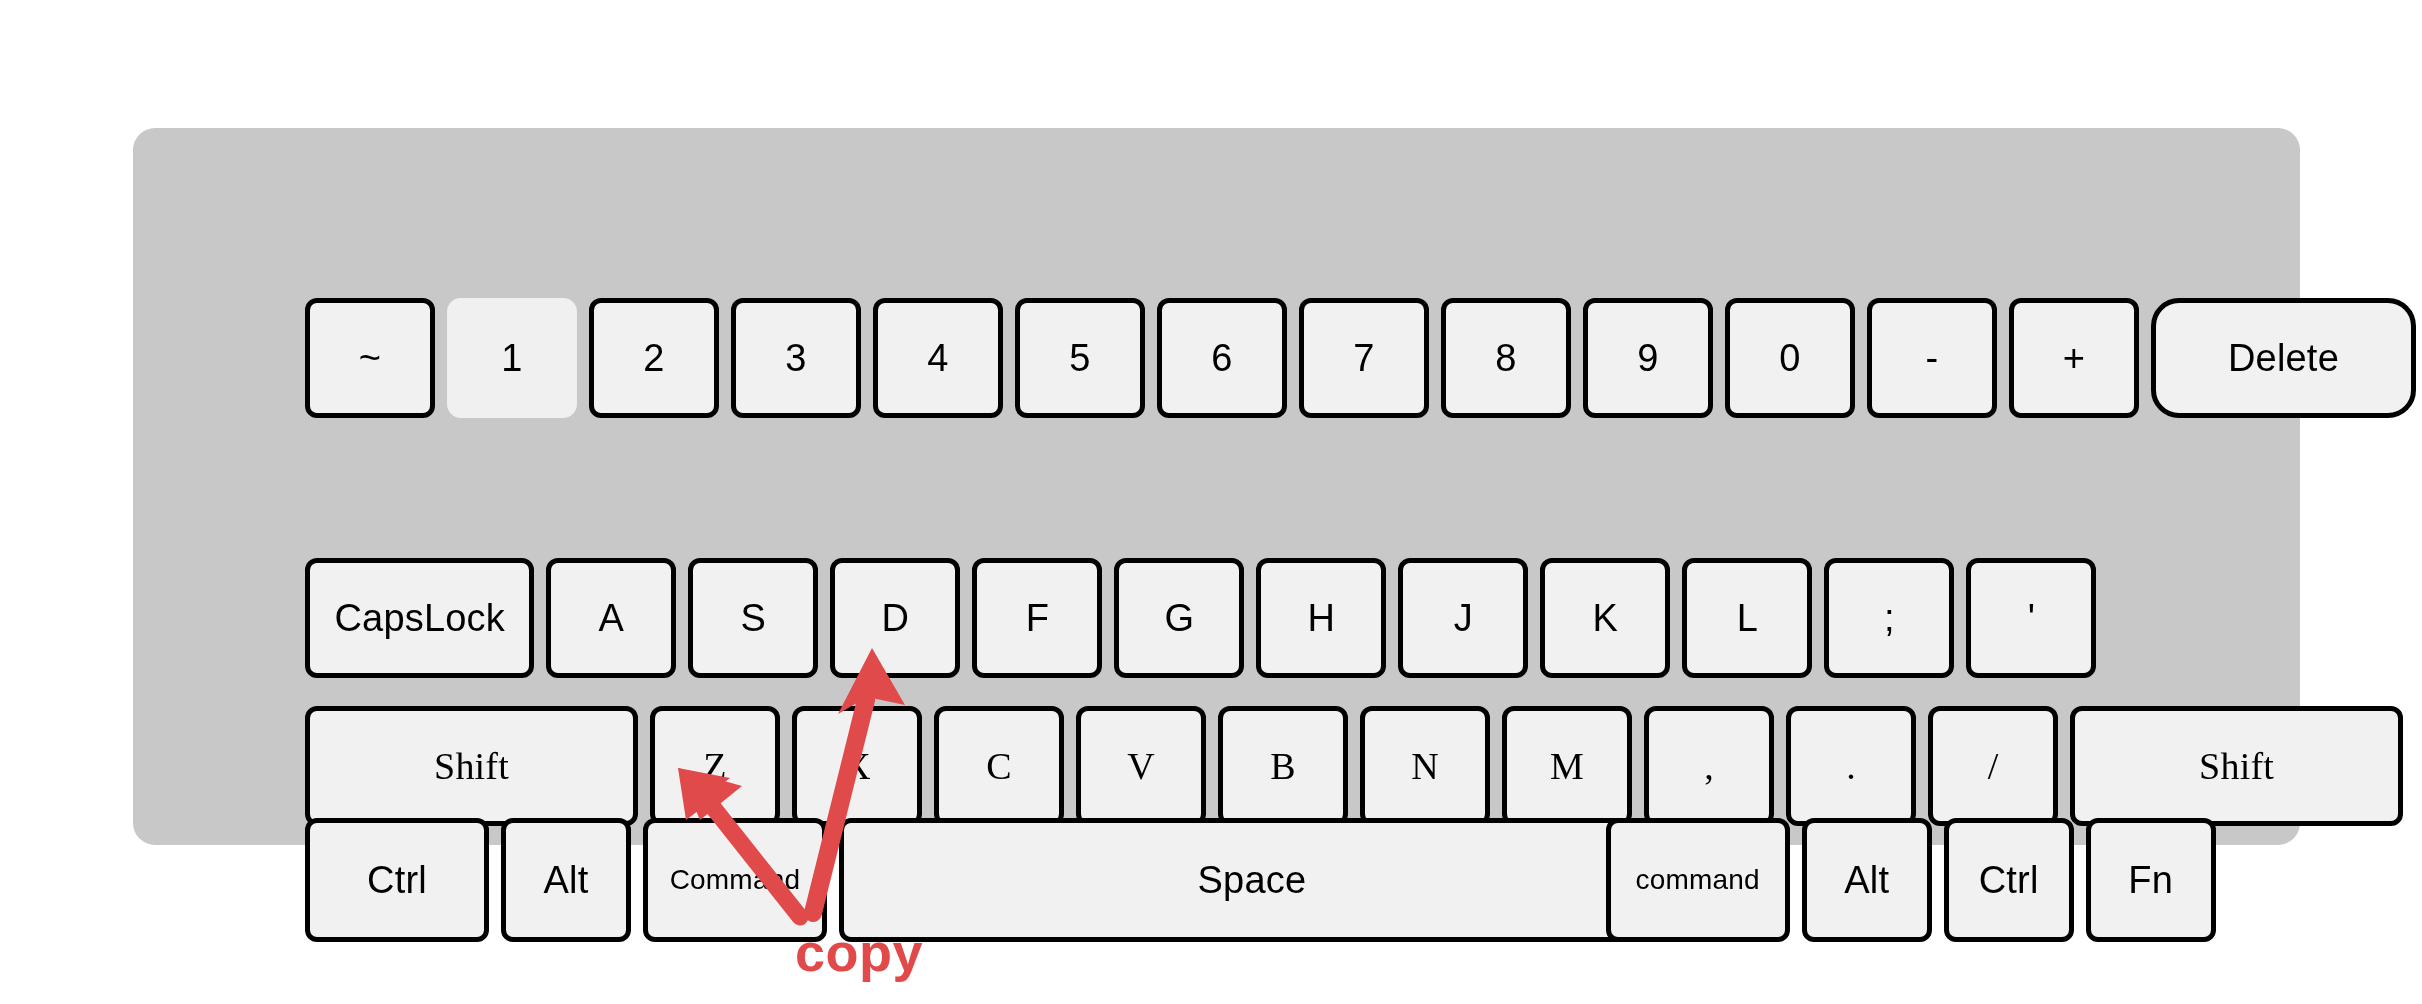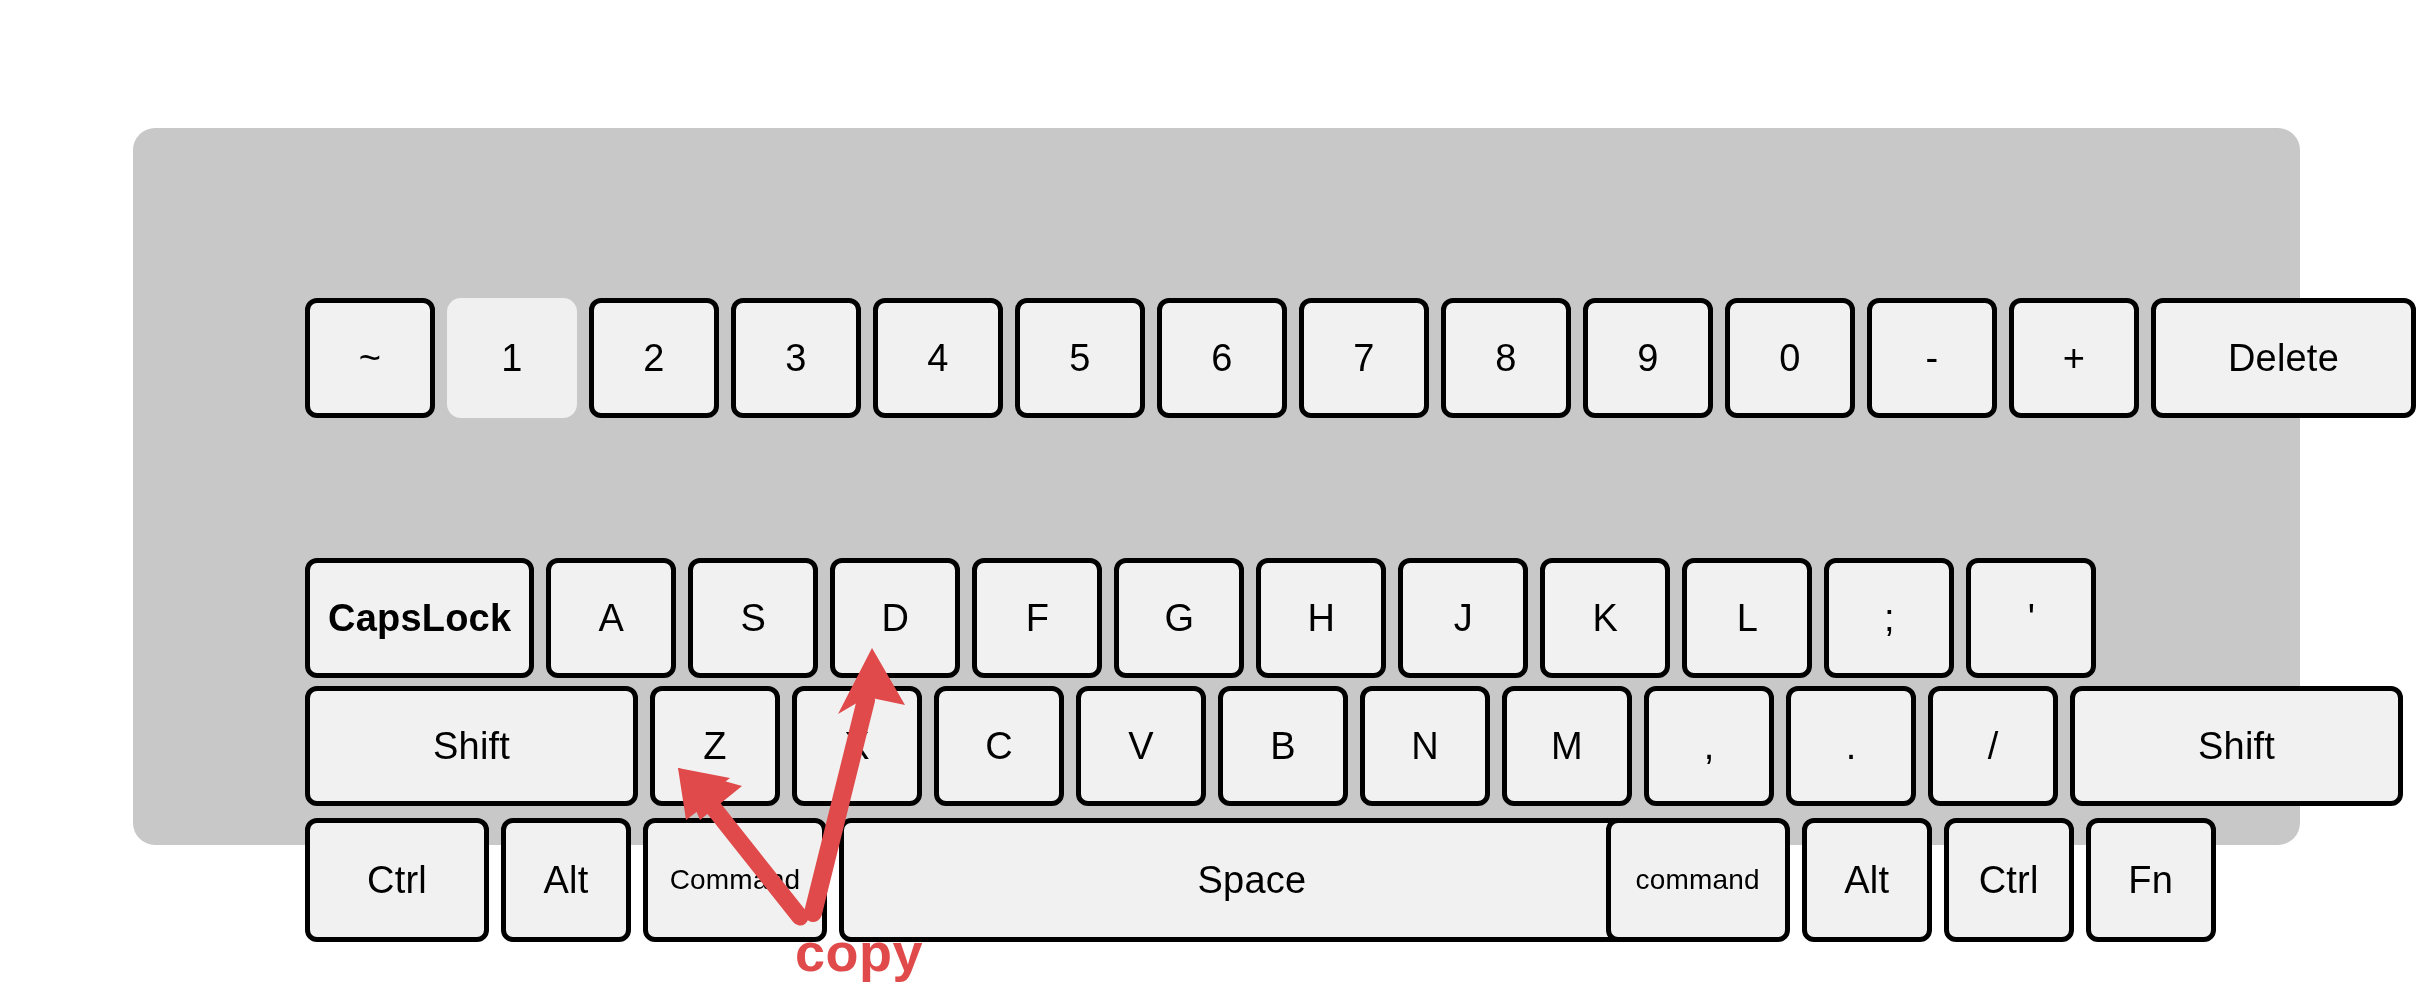--- a/index.html
+++ b/index.html
@@ -37,21 +37,21 @@
 
   .kb-row {
     position: absolute;
     left: 0;
     height: 120px;
     width: 100%;
   }
   .kb-row.r1 { top: 0px; }
   .kb-row.r2 { top: 130px; }
   .kb-row.r3 { top: 260px; }
-  .kb-row.r4 { top: 388px; }
+  .kb-row.r4 { top: 408px; font-family: Liberation Serif, serif; }
   .kb-row.r5 { top: 520px; height: 124px; }
 
   .key {
     position: absolute;
     top: 0;
     height: 120px;
     background: #f1f1f1;
     border: 5px solid #000000;
     border-radius: 12px;
     box-sizing: border-box;
@@ -111,24 +111,24 @@
         <div class="key" style="left: 426px; width: 130px;">3</div>
         <div class="key" style="left: 568px; width: 130px;">4</div>
         <div class="key" style="left: 710px; width: 130px;">5</div>
         <div class="key" style="left: 852px; width: 130px;">6</div>
         <div class="key" style="left: 994px; width: 130px;">7</div>
         <div class="key" style="left: 1136px; width: 130px;">8</div>
         <div class="key" style="left: 1278px; width: 130px;">9</div>
         <div class="key" style="left: 1420px; width: 130px;">0</div>
         <div class="key" style="left: 1562px; width: 130px;">-</div>
         <div class="key" style="left: 1704px; width: 130px;">+</div>
-        <div class="key" style="left: 1846px; width: 264.9px;">Delete</div>
+        <div class="key" style="left: 1846px; width: 264.9px; border-radius: 28px;">Delete</div>
       </div>
     <div class="kb-row r3">
-        <div class="key" style="left: 0px; width: 229.4px; font-weight: bold;">CapsLock</div>
+        <div class="key" style="left: 0px; width: 229.4px;">CapsLock</div>
         <div class="key" style="left: 241.4px; width: 130px;">A</div>
         <div class="key" style="left: 383.4px; width: 130px;">S</div>
         <div class="key" style="left: 525.4px; width: 130px;">D</div>
         <div class="key" style="left: 667.4px; width: 130px;">F</div>
         <div class="key" style="left: 809.4px; width: 130px;">G</div>
         <div class="key" style="left: 951.4px; width: 130px;">H</div>
         <div class="key" style="left: 1093.4px; width: 130px;">J</div>
         <div class="key" style="left: 1235.4px; width: 130px;">K</div>
         <div class="key" style="left: 1377.4px; width: 130px;">L</div>
         <div class="key" style="left: 1519.4px; width: 130px;">;</div>

